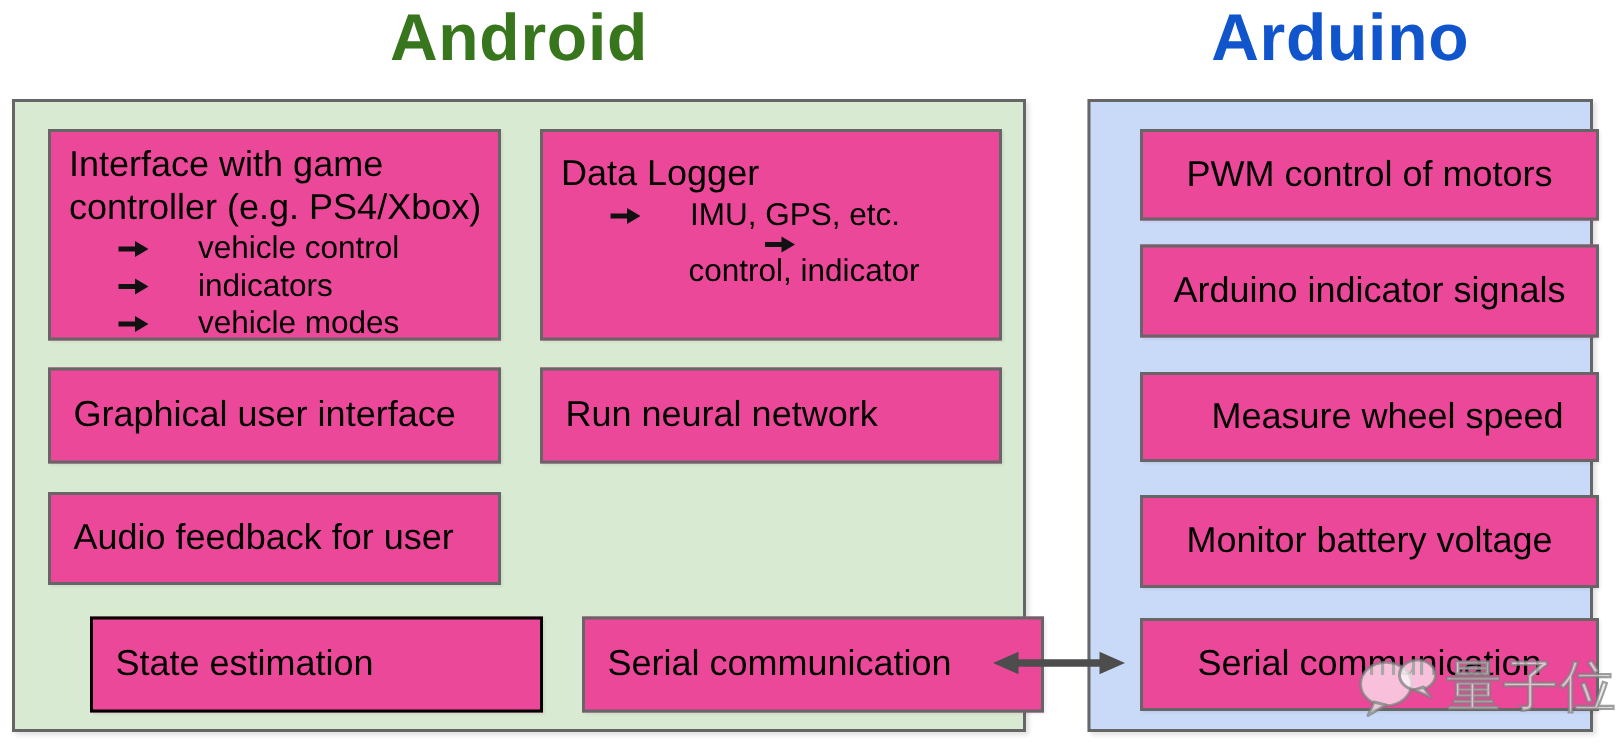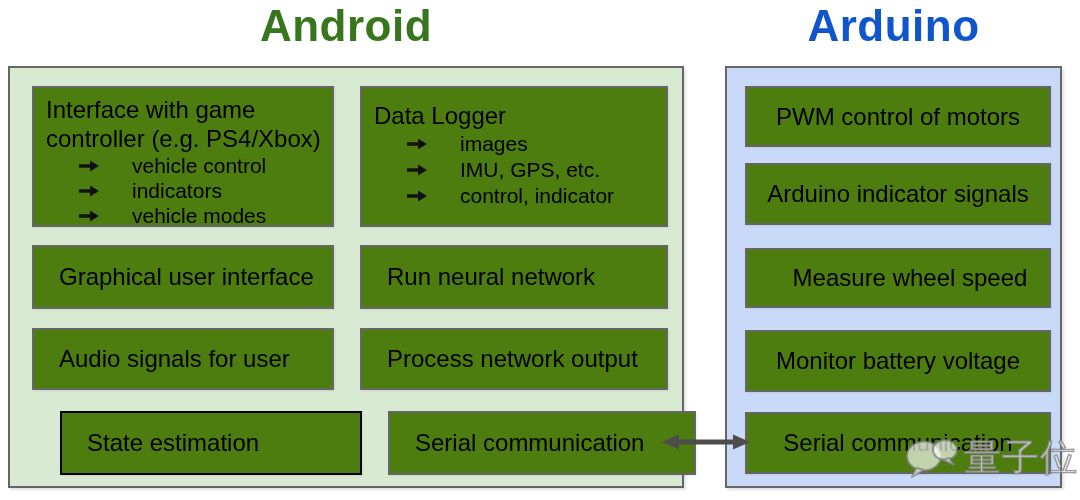--- a/index.html
+++ b/index.html
@@ -32,28 +32,28 @@
     box-sizing: border-box;
     border: 2px solid #666666;
     box-shadow: 2px 2px 3px rgba(0,0,0,0.12);
   }
   #android-panel { left: 8px;   width: 676px; }
   #arduino-panel { left: 725px; width: 337px; }
 
   .box {
     position: absolute;
     box-sizing: border-box;
-    background: #4d7c0f;
+    background: #ec4899;
     border: 2px solid #666666;
     color: #000000;
     font-size: 24px;
     box-shadow: 1px 1px 2px rgba(0,0,0,0.08);
   }
   .box.simple { display: flex; align-items: center; }
-  .box.left-text { padding-left: 25px; justify-content: flex-start; text-align: right; }
+  .box.left-text { padding-left: 15px; justify-content: flex-start; text-align: right; }
   .box.center-text { justify-content: center; }
   .box.emphasized { border-color: #000000; border-width: 2.5px; }
 
   .box.tall { padding: 8px 0 0 12px; }
   .box-title { font-size: 24px; line-height: 1.2; padding-right: 4px; }
   .bullet {
     display: flex;
     align-items: center;
     padding-left: 32px;
     height: 25px;
@@ -63,21 +63,21 @@
 
   
   .a-c1 { left: 22px;  width: 302px; }
   .a-c2 { left: 350px; width: 308px; }
   .a-r1 { top: 18px;  height: 141px; }
   .a-r2 { top: 177px; height: 64px; }
   .a-r3 { top: 260px; height: 62px; }
   .a-r4 { top: 343px; height: 64px; margin-left: 28px; }
 
   
-  .b-c1 { left: 18px; width: 306px; }
+  .b-c1 { left: 33px; width: 306px; }
   .b-r1 { top: 18px;  height: 61px; }
   .b-r2 { top: 95px;  height: 62px; }
   .b-r3 { top: 180px; height: 60px; padding-left: 24px; }
   .b-r4 { top: 262px; height: 62px; }
   .b-r5 { top: 344px; height: 62px; }
 
   #connector-arrow { position: absolute; left: 660px; top: 430px; }
 
   #watermark {
     position: absolute;
@@ -129,56 +129,46 @@
             <polygon points="12,0.6 21,6 12,11.4" fill="#111"></polygon>
           </svg>
         <span>vehicle modes</span>
       </div>
     </div>
 
     <div class="box simple left-text a-c1 a-r2">
       <span>Graphical user interface</span>
     </div>
     <div class="box simple left-text a-c1 a-r3">
-      <span>Audio signals for user</span>
+      <span>Audio feedback for user</span>
     </div>
     <div class="box simple left-text emphasized a-c1 a-r4">
       <span>State estimation</span>
     </div>
 
     <div class="box tall a-c2 a-r1" style="padding-top:14px;">
       <div class="box-title">Data Logger</div>
       <div class="bullet" style="height:26px;">
         <svg class="arrow-glyph" width="21" height="12" viewBox="0 0 21 12">
             <line x1="1" y1="6" x2="13" y2="6" stroke="#111" stroke-width="3.4"></line>
             <polygon points="12,0.6 21,6 12,11.4" fill="#111"></polygon>
           </svg>
-        <span>images</span>
-      </div>
-      <div class="bullet" style="height:26px;">
-        <svg class="arrow-glyph" width="21" height="12" viewBox="0 0 21 12">
-            <line x1="1" y1="6" x2="13" y2="6" stroke="#111" stroke-width="3.4"></line>
-            <polygon points="12,0.6 21,6 12,11.4" fill="#111"></polygon>
-          </svg>
         <span>IMU, GPS, etc.</span>
       </div>
-      <div class="bullet" style="height:26px;">
+      <div class="bullet" style="height:26px;flex-direction:column;">
         <svg class="arrow-glyph" width="21" height="12" viewBox="0 0 21 12">
             <line x1="1" y1="6" x2="13" y2="6" stroke="#111" stroke-width="3.4"></line>
             <polygon points="12,0.6 21,6 12,11.4" fill="#111"></polygon>
           </svg>
         <span>control, indicator</span>
       </div>
     </div>
 
     <div class="box simple left-text a-c2 a-r2">
       <span>Run neural network</span>
-    </div>
-    <div class="box simple left-text a-c2 a-r3">
-      <span>Process network output</span>
     </div>
     <div class="box simple left-text a-c2 a-r4">
       <span>Serial communication</span>
     </div>
   </div>
 
   <div class="panel" id="arduino-panel" style="background-color: rgb(201, 218, 248);">
     <div class="box simple center-text b-c1 b-r1">
       <span>PWM control of motors</span>
     </div>

